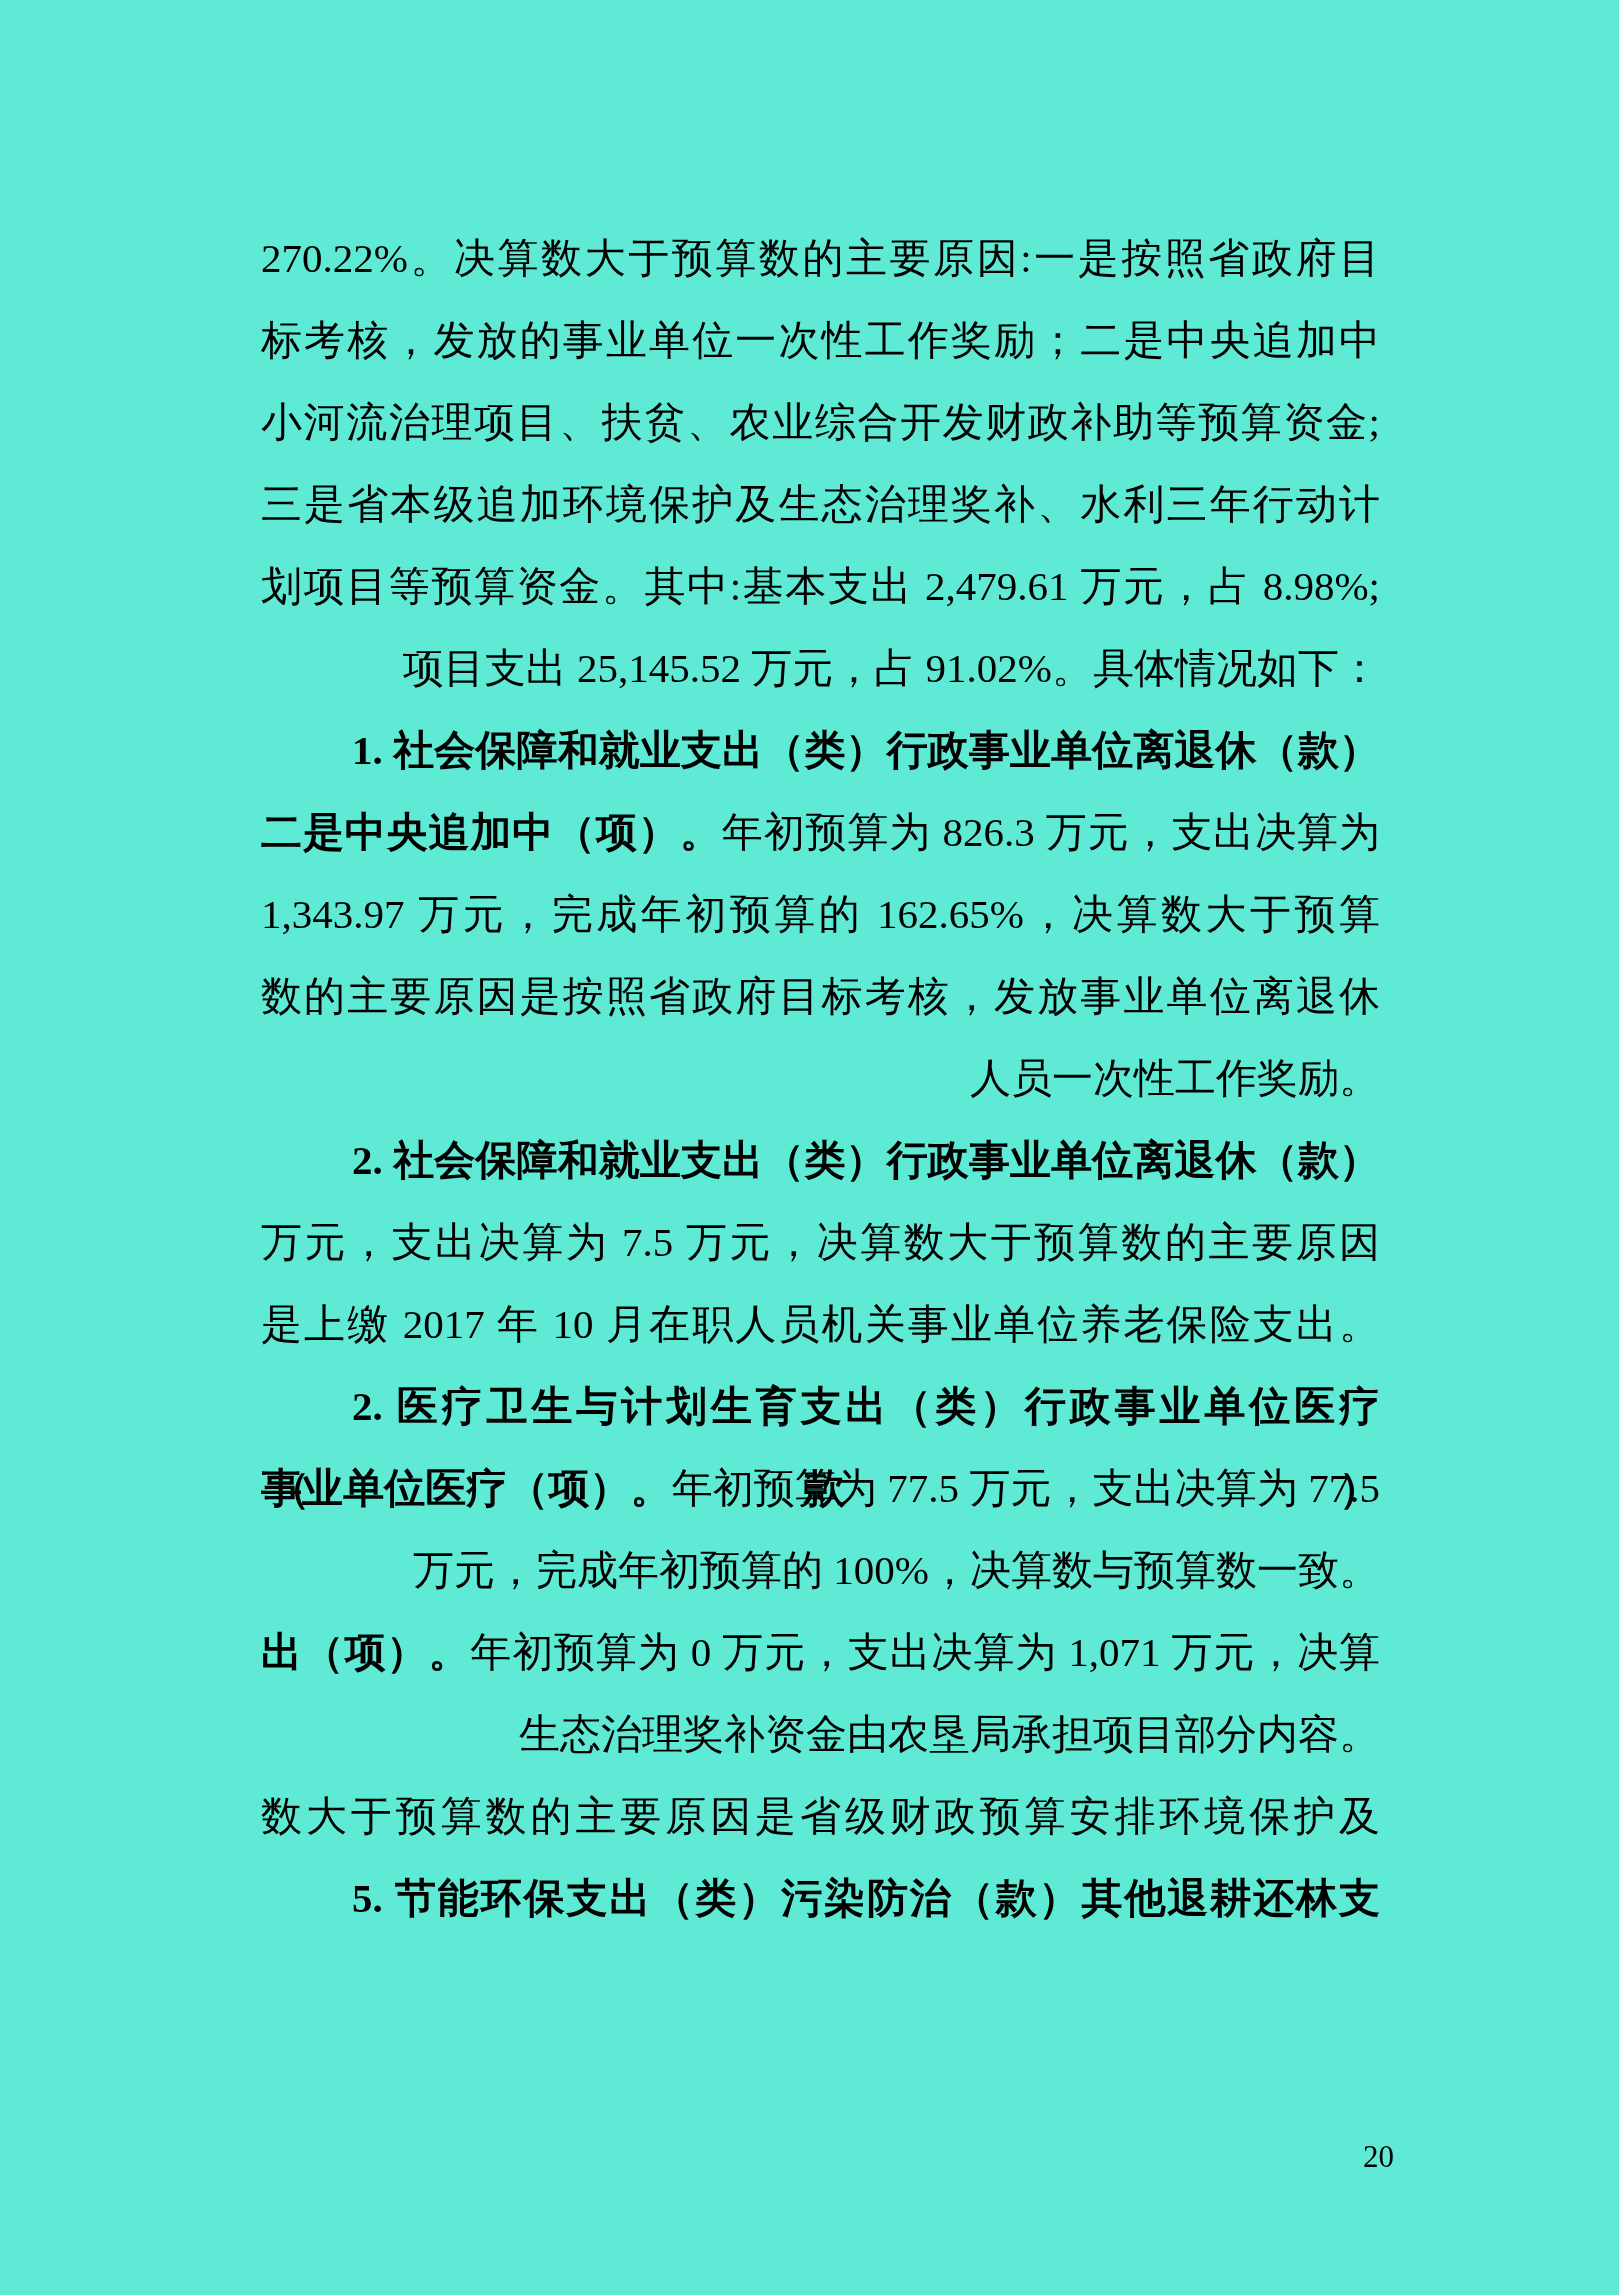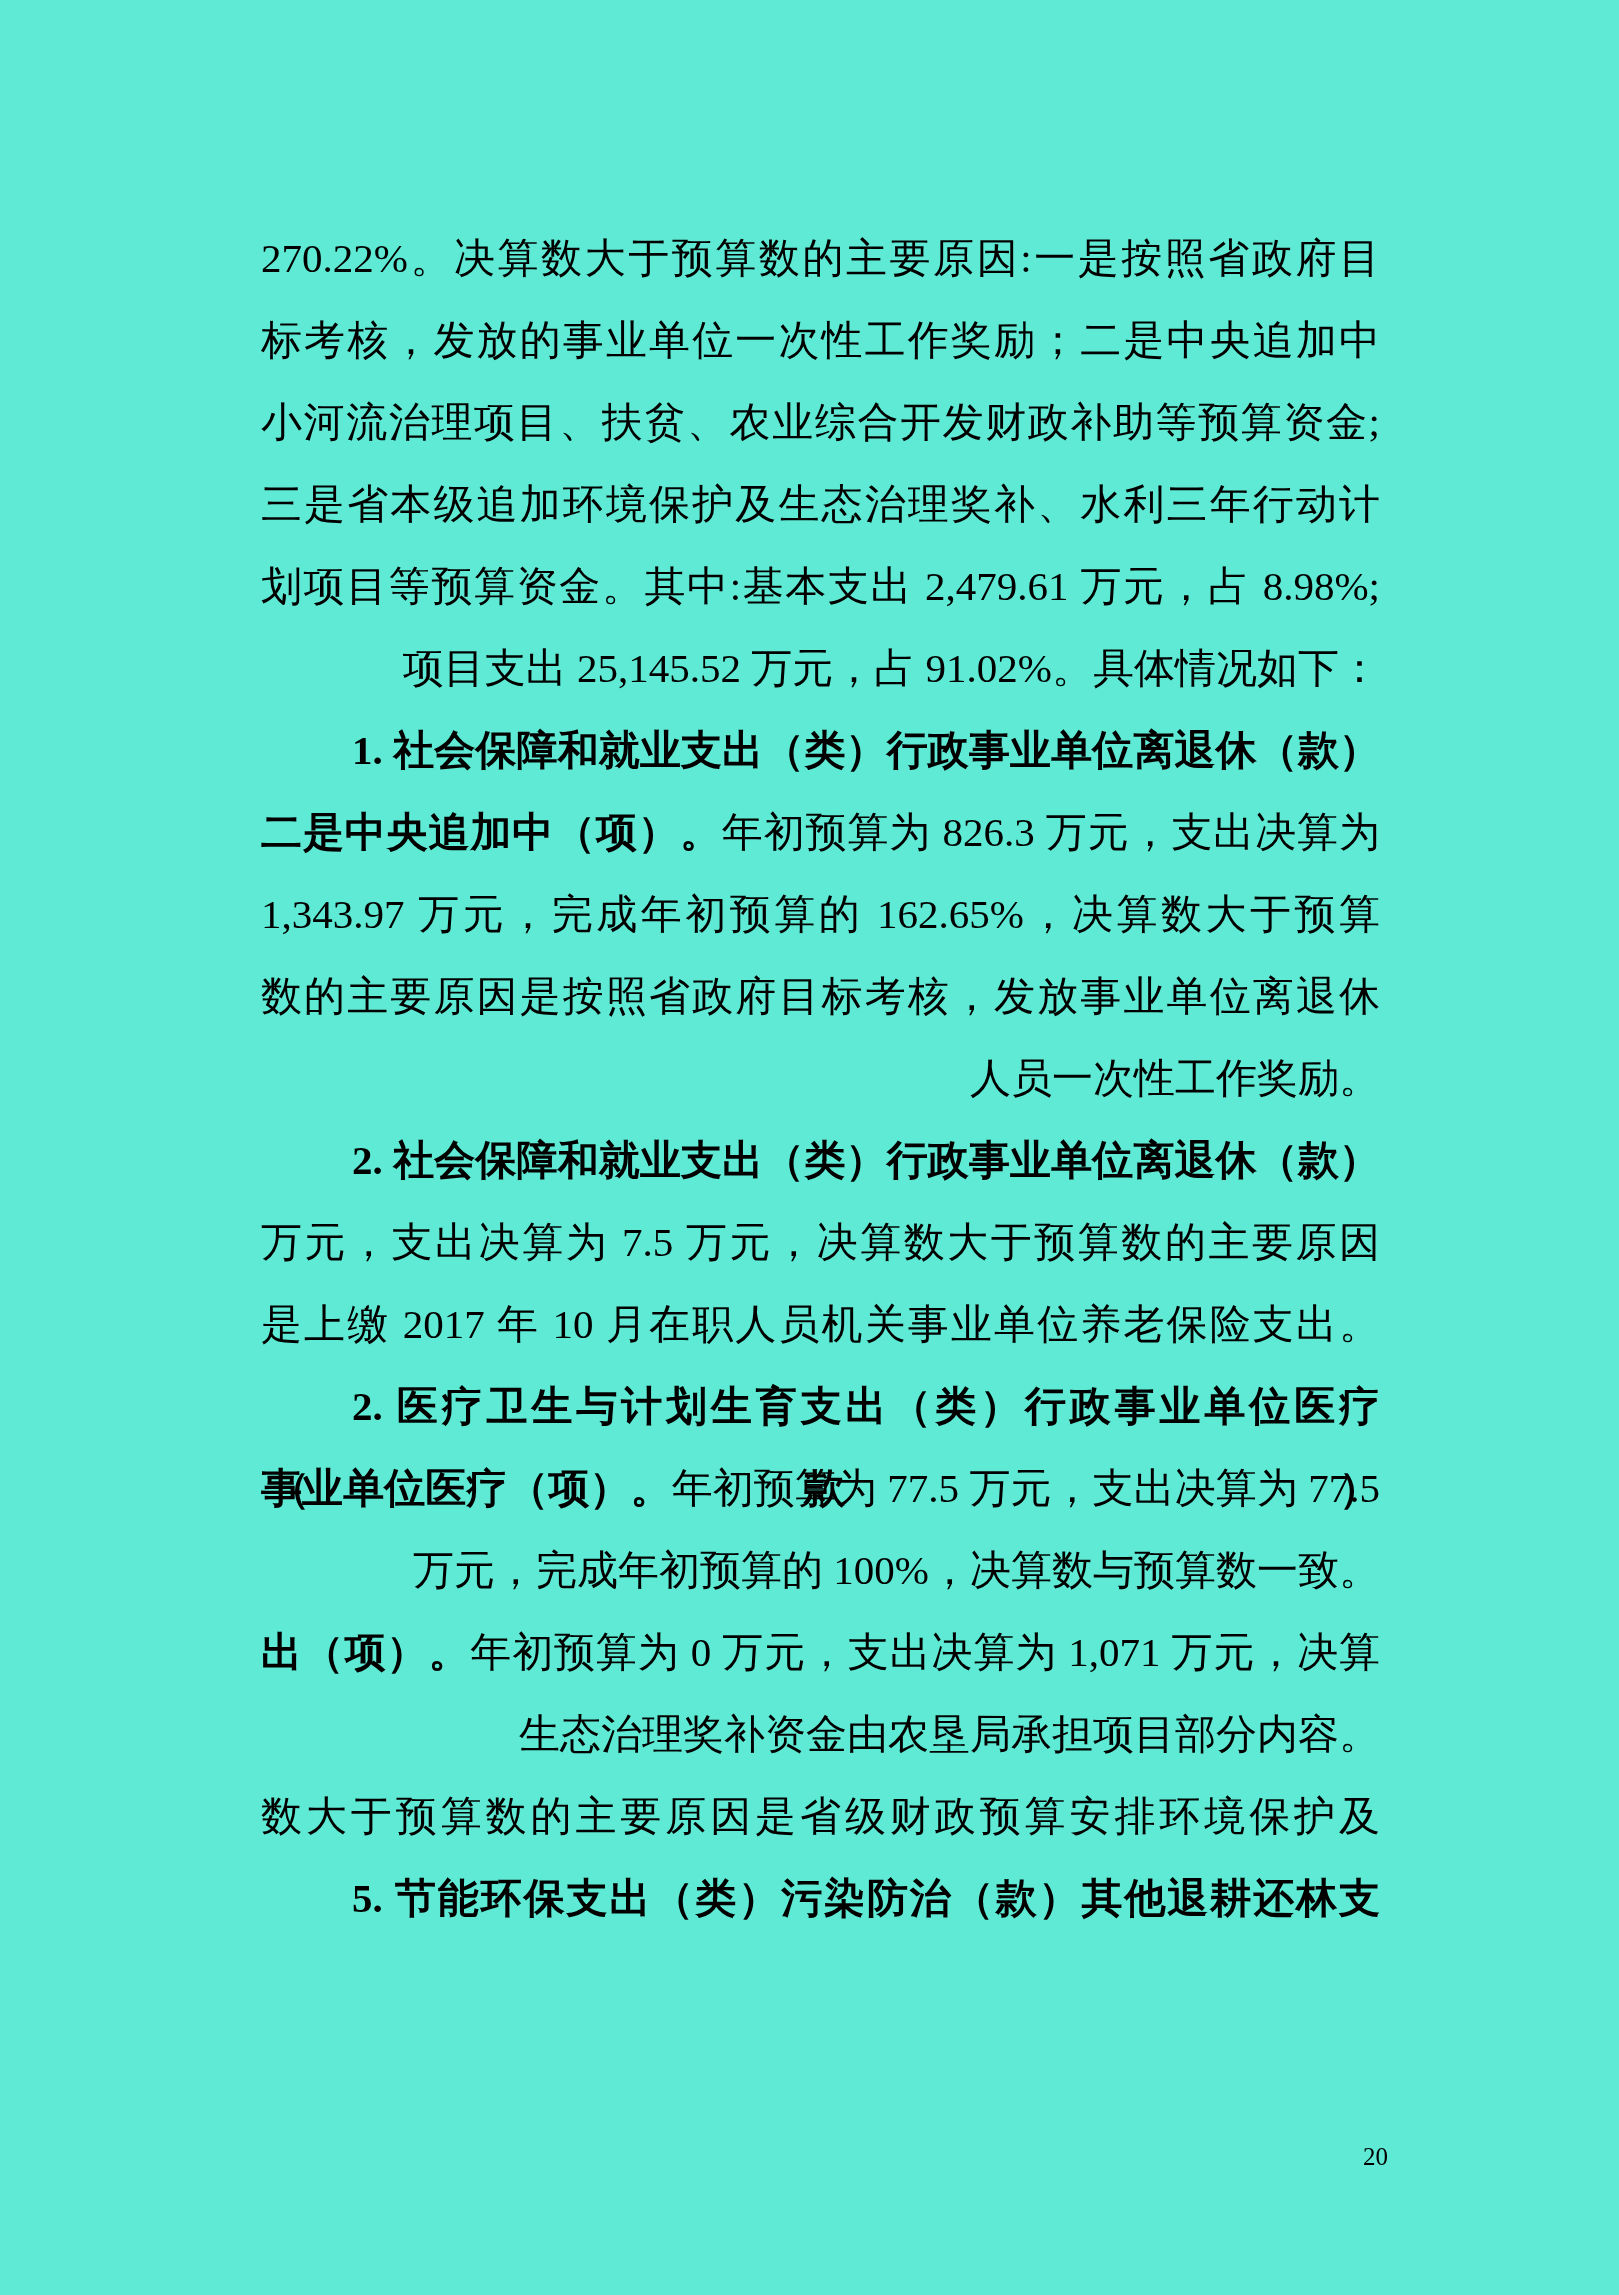--- a/index.html
+++ b/index.html
@@ -41,21 +41,21 @@
     text-indent: 83px;
     margin-left: 8px;
   }
   .bold {
     font-weight: 700;
   }
   .page-number {
     position: absolute;
     left: 1363px;
     top: 2142px;
-    font-size: 25px;
+    font-size: 31px;
     line-height: 30px;
     color: #000000;
   }
 </style>
 </head>
 <body>
 
 <div class="page">
   <div class="text-area">
       <div class="line fill"><span>270.22%。决算数大于预算数的主要原因:一是按照省政府目</span></div>

